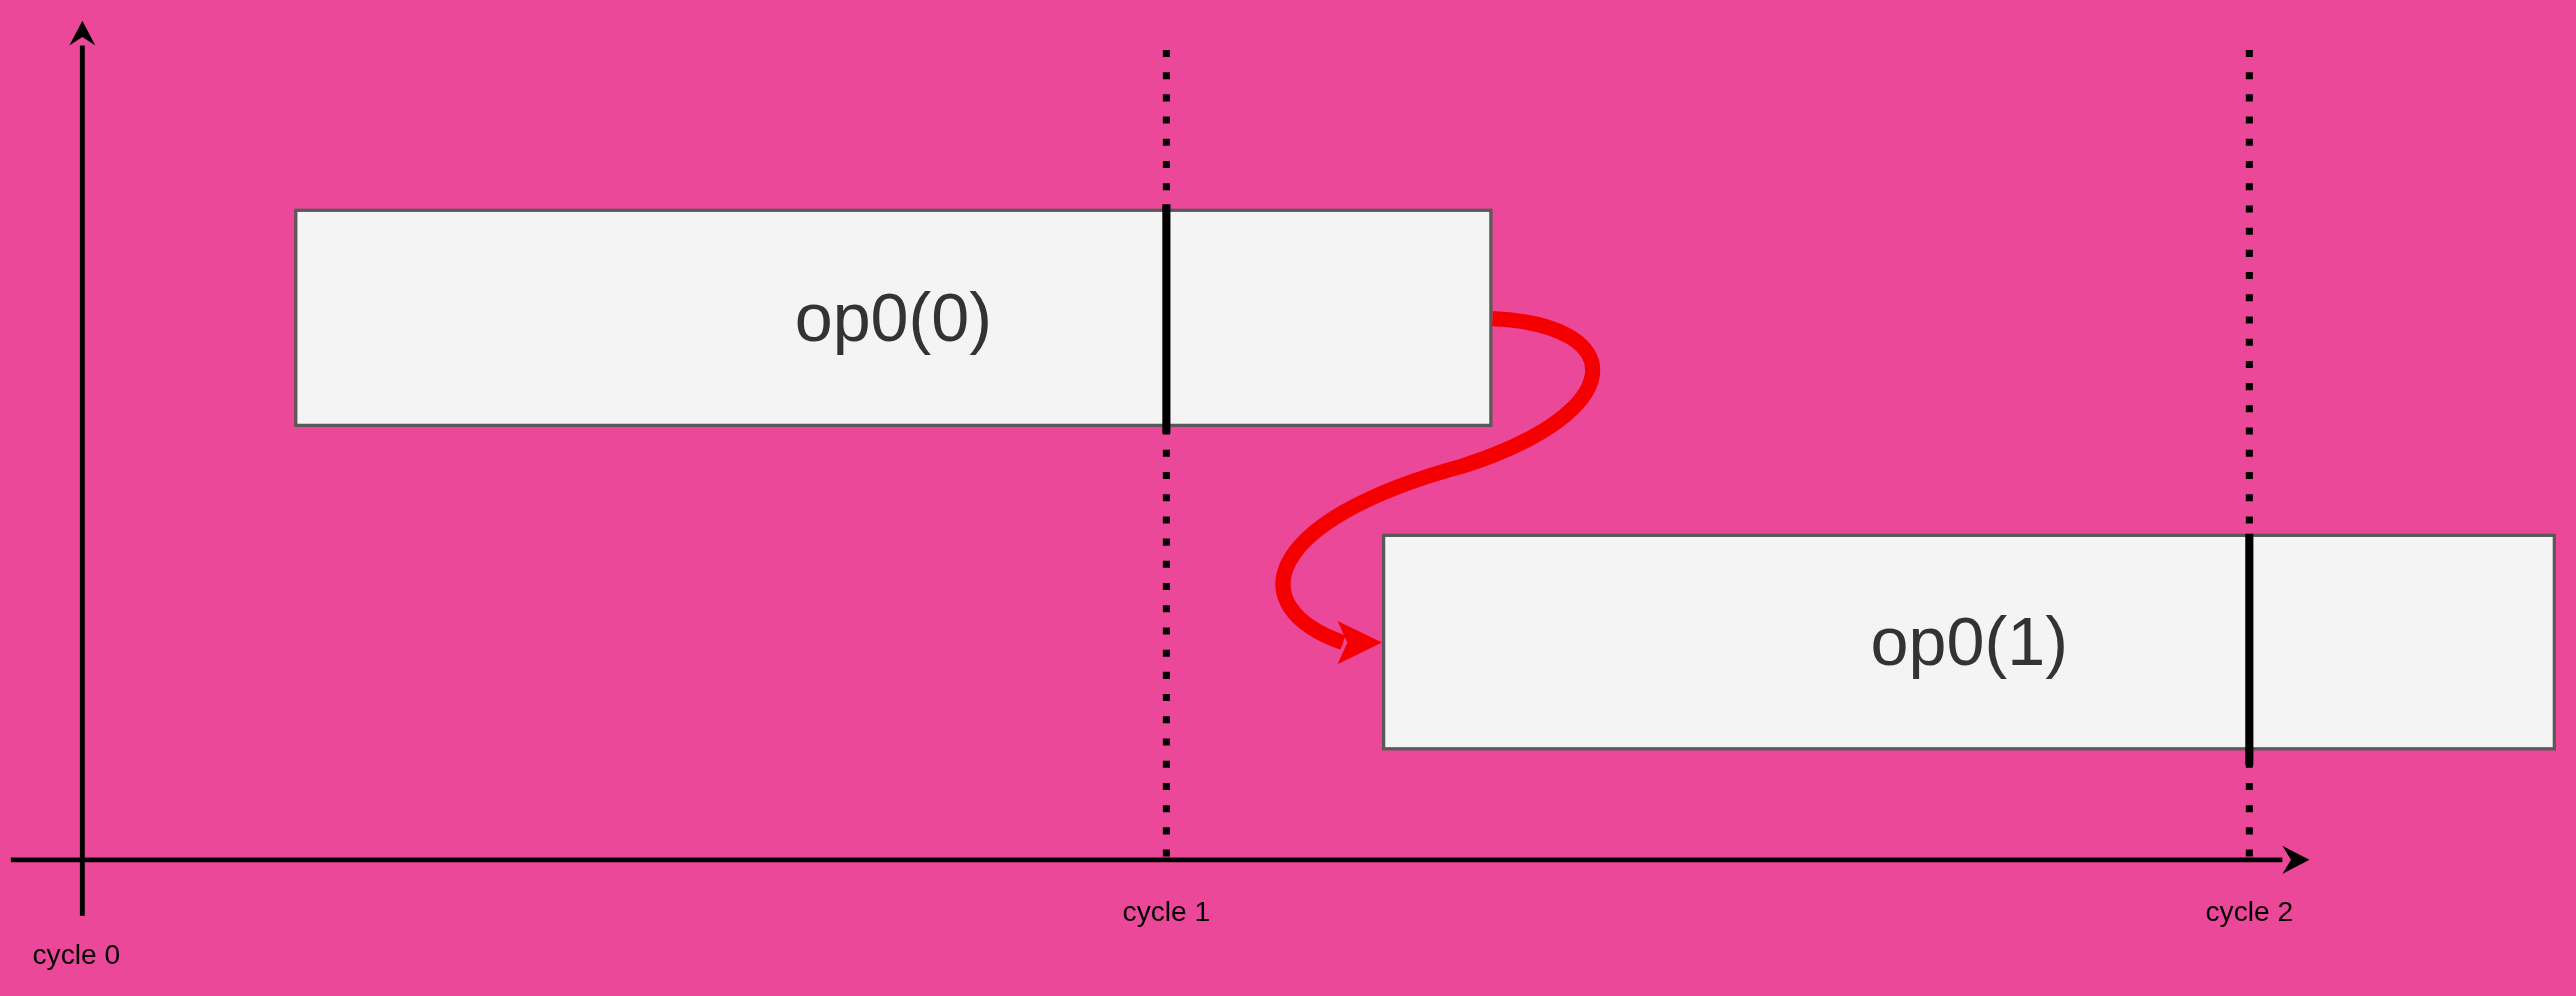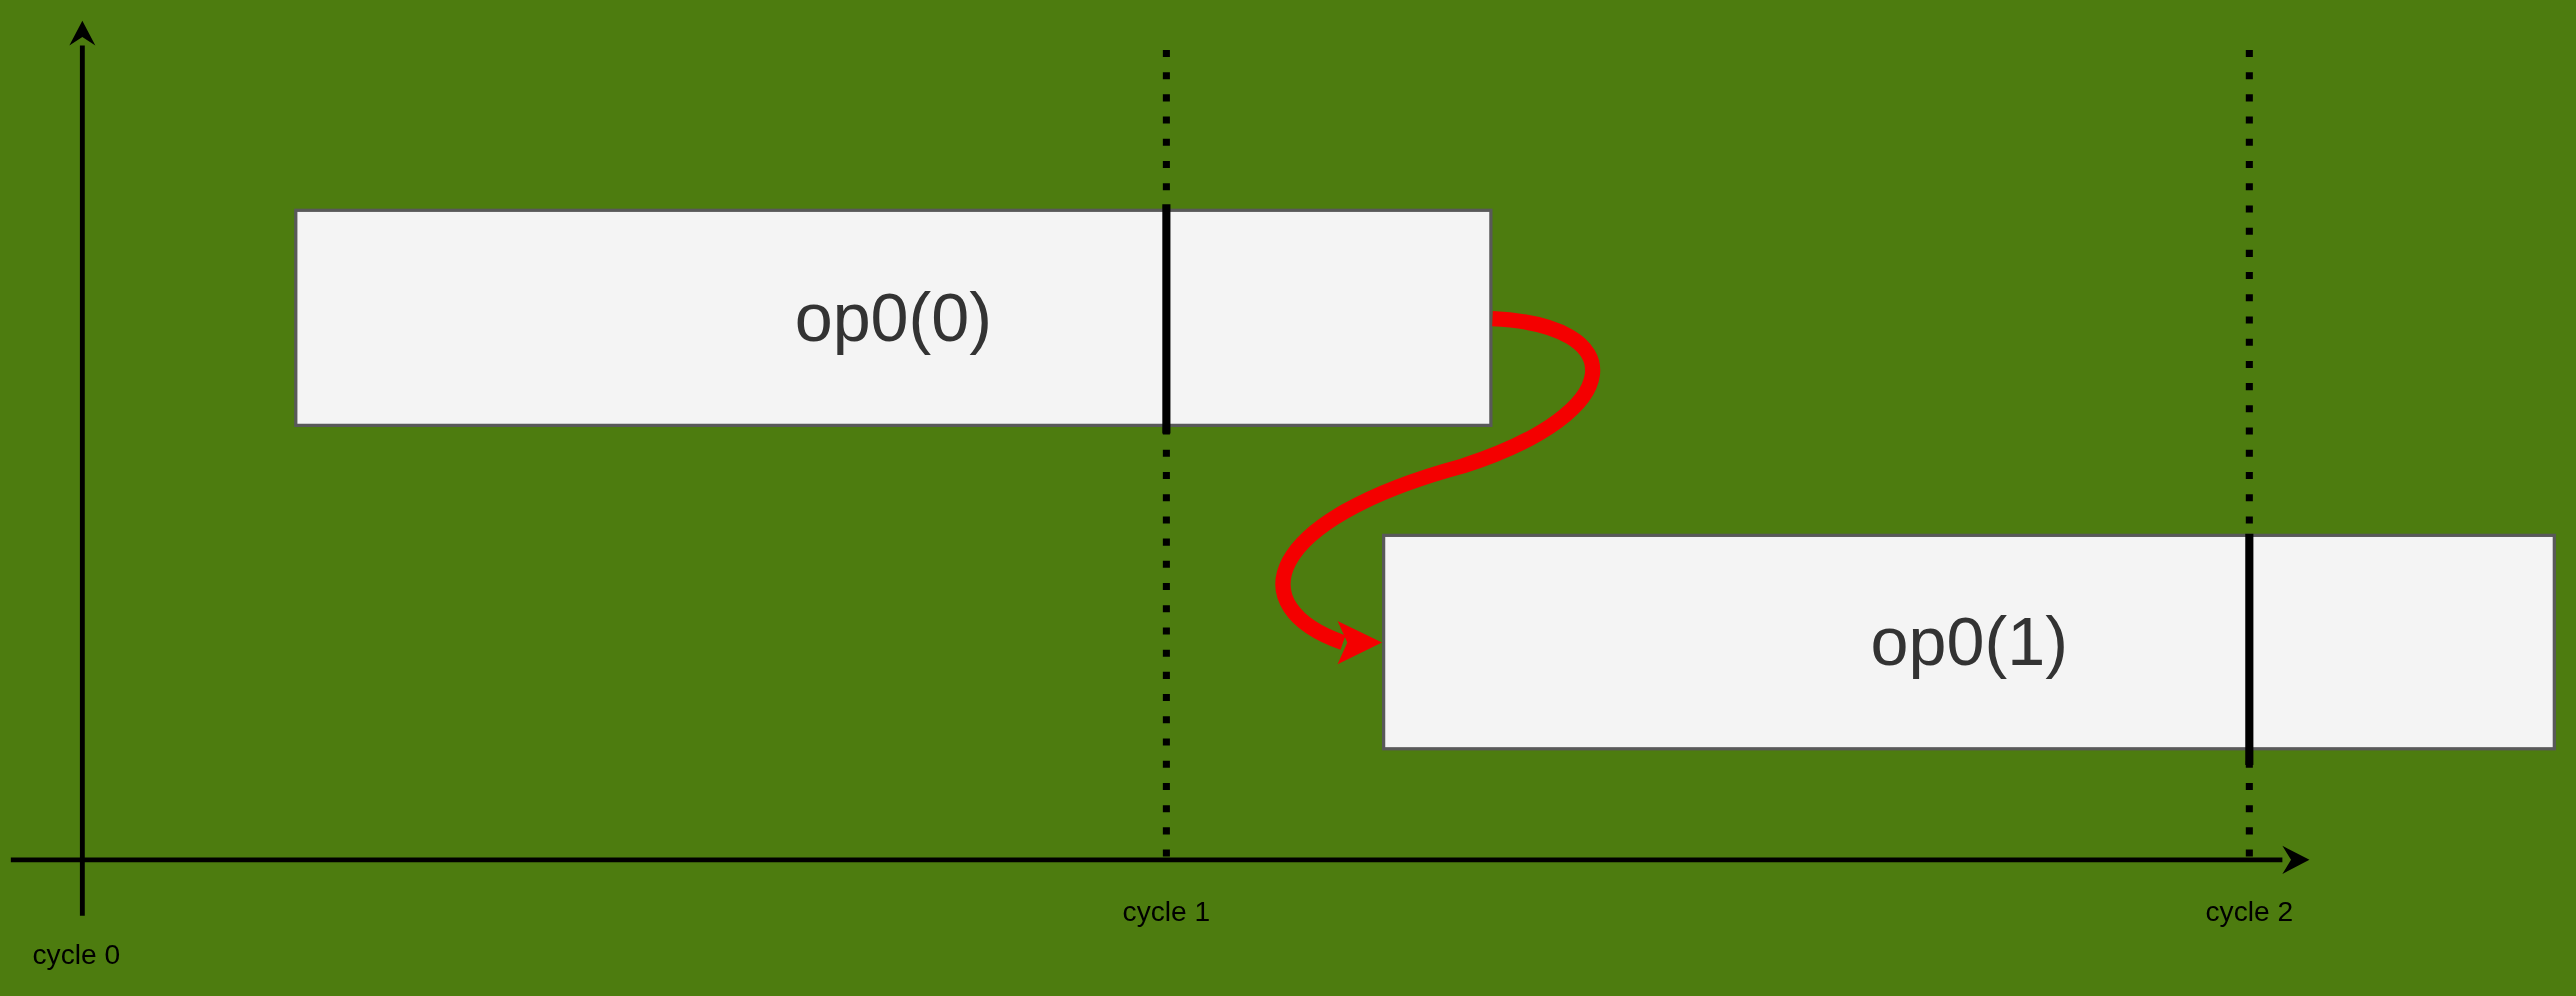--- a/index.html
+++ b/index.html
@@ -10,21 +10,21 @@
   body {
     width: 2576px;
     height: 997px;
     font-family: "Liberation Sans", sans-serif;
     overflow: hidden;
   }
   #stage {
     position: relative;
     width: 2576px;
     height: 997px;
-    background: #4d7c0f;
+    background: #ec4899;
   }
   #diagram-svg {
     position: absolute;
     left: 0;
     top: 0;
     width: 2576px;
     height: 997px;
   }
   .op-label {
     font-family: "Liberation Sans", sans-serif;

